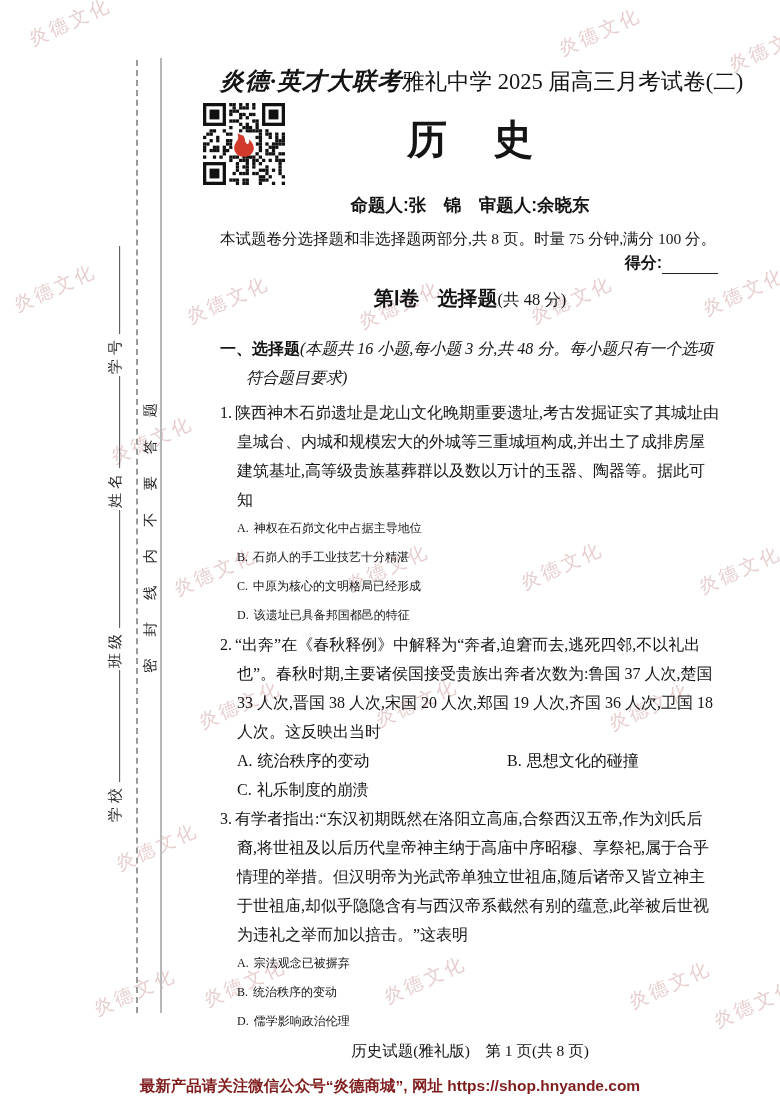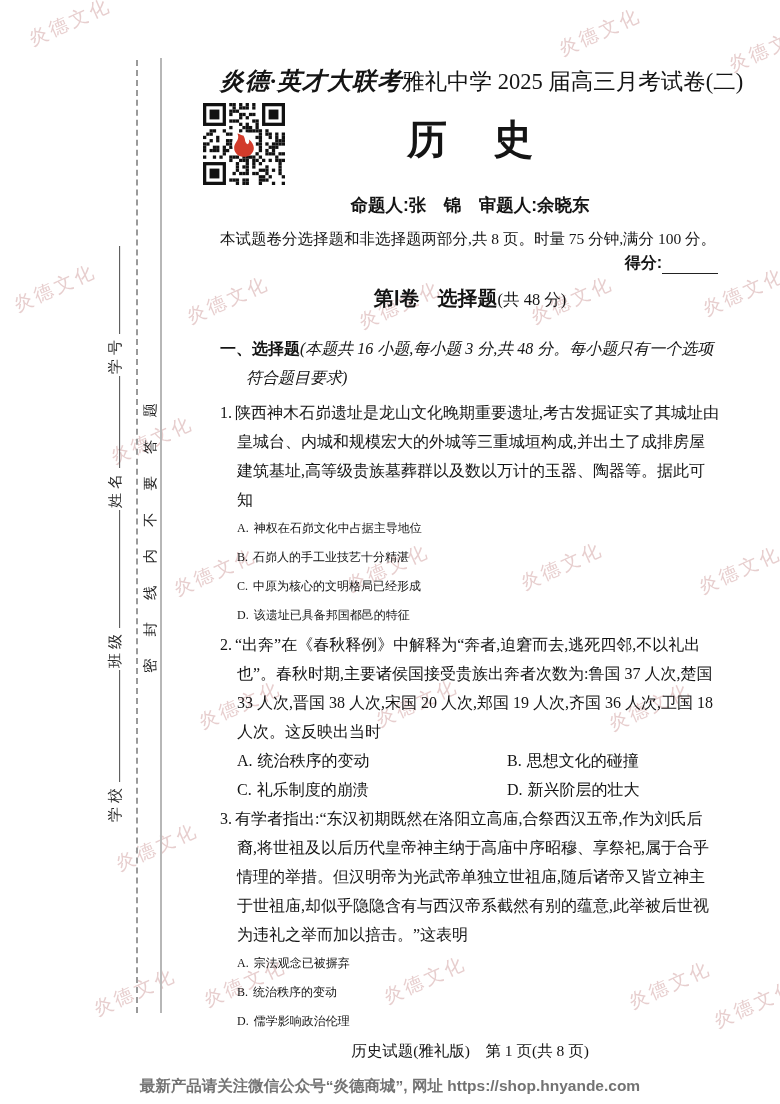--- a/index.html
+++ b/index.html
@@ -53,21 +53,21 @@
   .qnum{padding-right:3px;}
   .option-row{font-size:12px;line-height:29px;padding-left:17px;}
   .okey{padding-right:5px;}
   .option-grid{font-size:16px;line-height:29px;padding-left:17px;display:flex;}
   .option-grid .cell{width:270px;}
   .option-grid .cell:last-child{width:auto;}
 
   .page-footer{text-align:center;font-size:15.5px;line-height:29px;margin-top:0;}
 
   .ad-footer{position:absolute;left:0;right:0;top:1076px;text-align:center;
-             font-family:"Liberation Sans",sans-serif;font-weight:bold;font-size:15.5px;color:#737373;}
+             font-family:"Liberation Sans",sans-serif;font-weight:bold;font-size:15.5px;color:#7f1d1d;}
 </style>
 </head>
 <body>
 
 <div class="page">
 
   <div id="wm-layer">
       <span class="wm" style="left: 70px; top: 22px;">炎德文化</span>
       <span class="wm" style="left: 600px; top: 32px;">炎德文化</span>
       <span class="wm" style="left: 770px; top: 48px;">炎德文化</span>
@@ -319,21 +319,20 @@
 
     <div class="question">
       <span class="qnum">2.</span><span>“出奔”在《春秋释例》中解释为“奔者,迫窘而去,逃死四邻,不以礼出也”。春秋时期,主要诸侯国接受贵族出奔者次数为:鲁国 37 人次,楚国 33 人次,晋国 38 人次,宋国 20 人次,郑国 19 人次,齐国 36 人次,卫国 18 人次。这反映出当时</span>
     </div>
     <div class="option-grid">
       <div class="cell"><span class="okey">A.</span><span>统治秩序的变动</span></div>
       <div class="cell"><span class="okey">B.</span><span>思想文化的碰撞</span></div>
     </div>
     <div class="option-grid">
       <div class="cell"><span class="okey">C.</span><span>礼乐制度的崩溃</span></div>
-      <div class="cell"><span class="okey">D.</span><span>新兴阶层的壮大</span></div>
     </div>
 
     <div class="question">
       <span class="qnum">3.</span><span>有学者指出:“东汉初期既然在洛阳立高庙,合祭西汉五帝,作为刘氏后裔,将世祖及以后历代皇帝神主纳于高庙中序昭穆、享祭祀,属于合乎情理的举措。但汉明帝为光武帝单独立世祖庙,随后诸帝又皆立神主于世祖庙,却似乎隐隐含有与西汉帝系截然有别的蕴意,此举被后世视为违礼之举而加以掊击。”这表明</span>
     </div>
     <div class="option-row"><span class="okey">A.</span><span>宗法观念已被摒弃</span></div>
     <div class="option-row"><span class="okey">B.</span><span>统治秩序的变动</span></div>
     <div class="option-row"><span class="okey">D.</span><span>儒学影响政治伦理</span></div>
 
     <div class="page-footer">历史试题(雅礼版)　第 1 页(共 8 页)</div>

